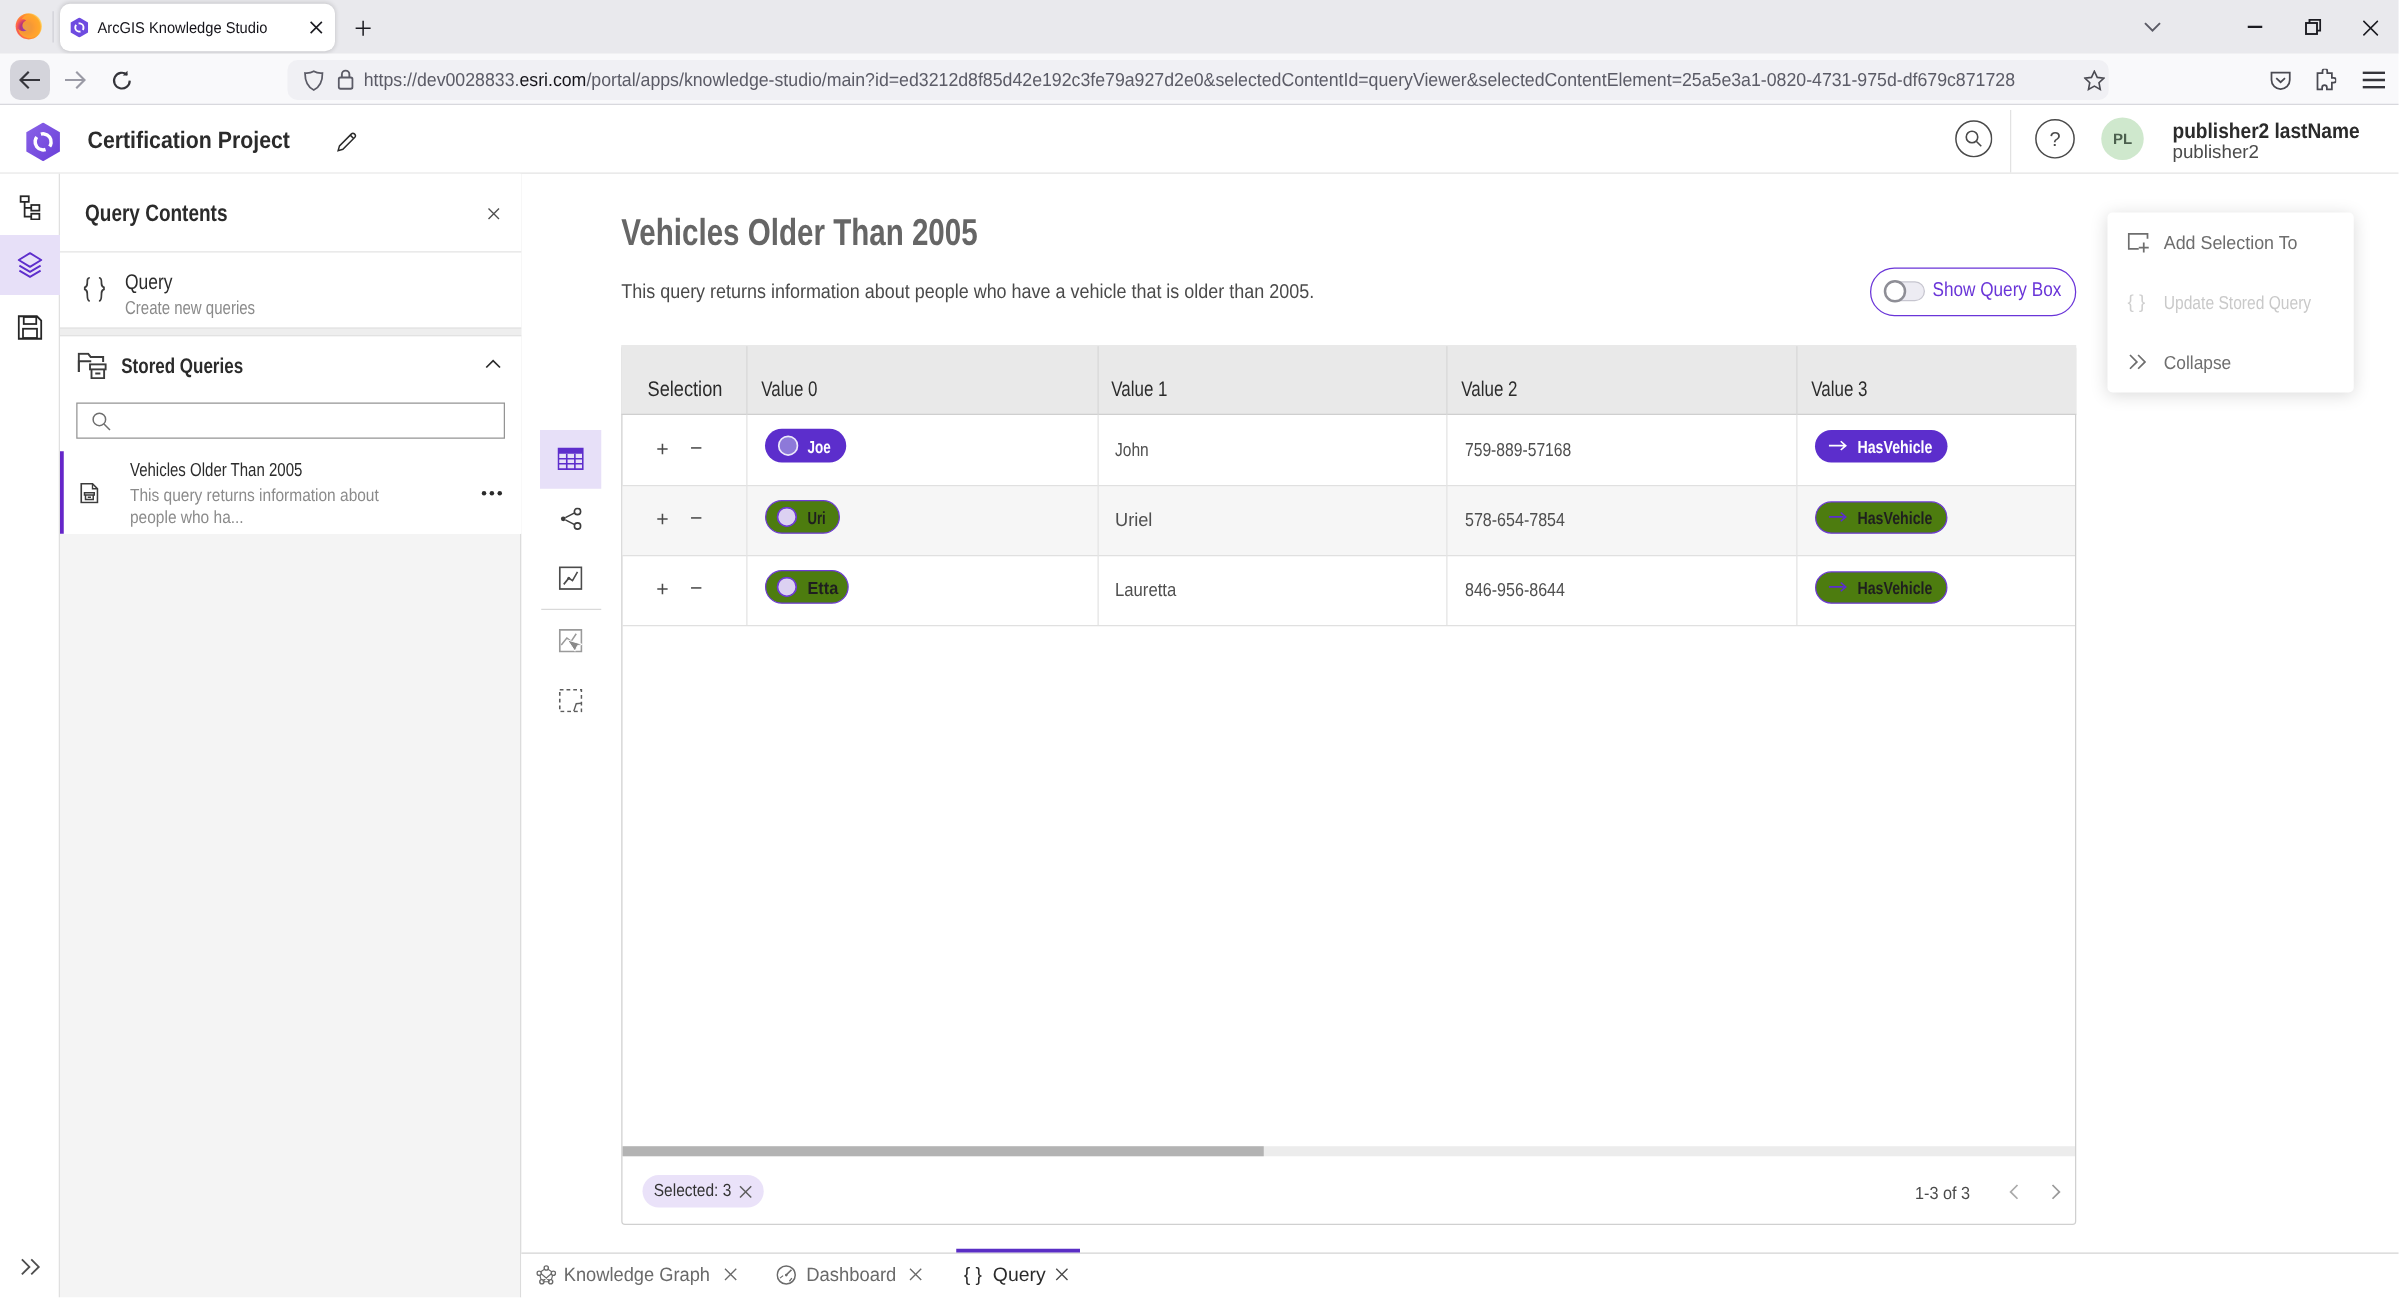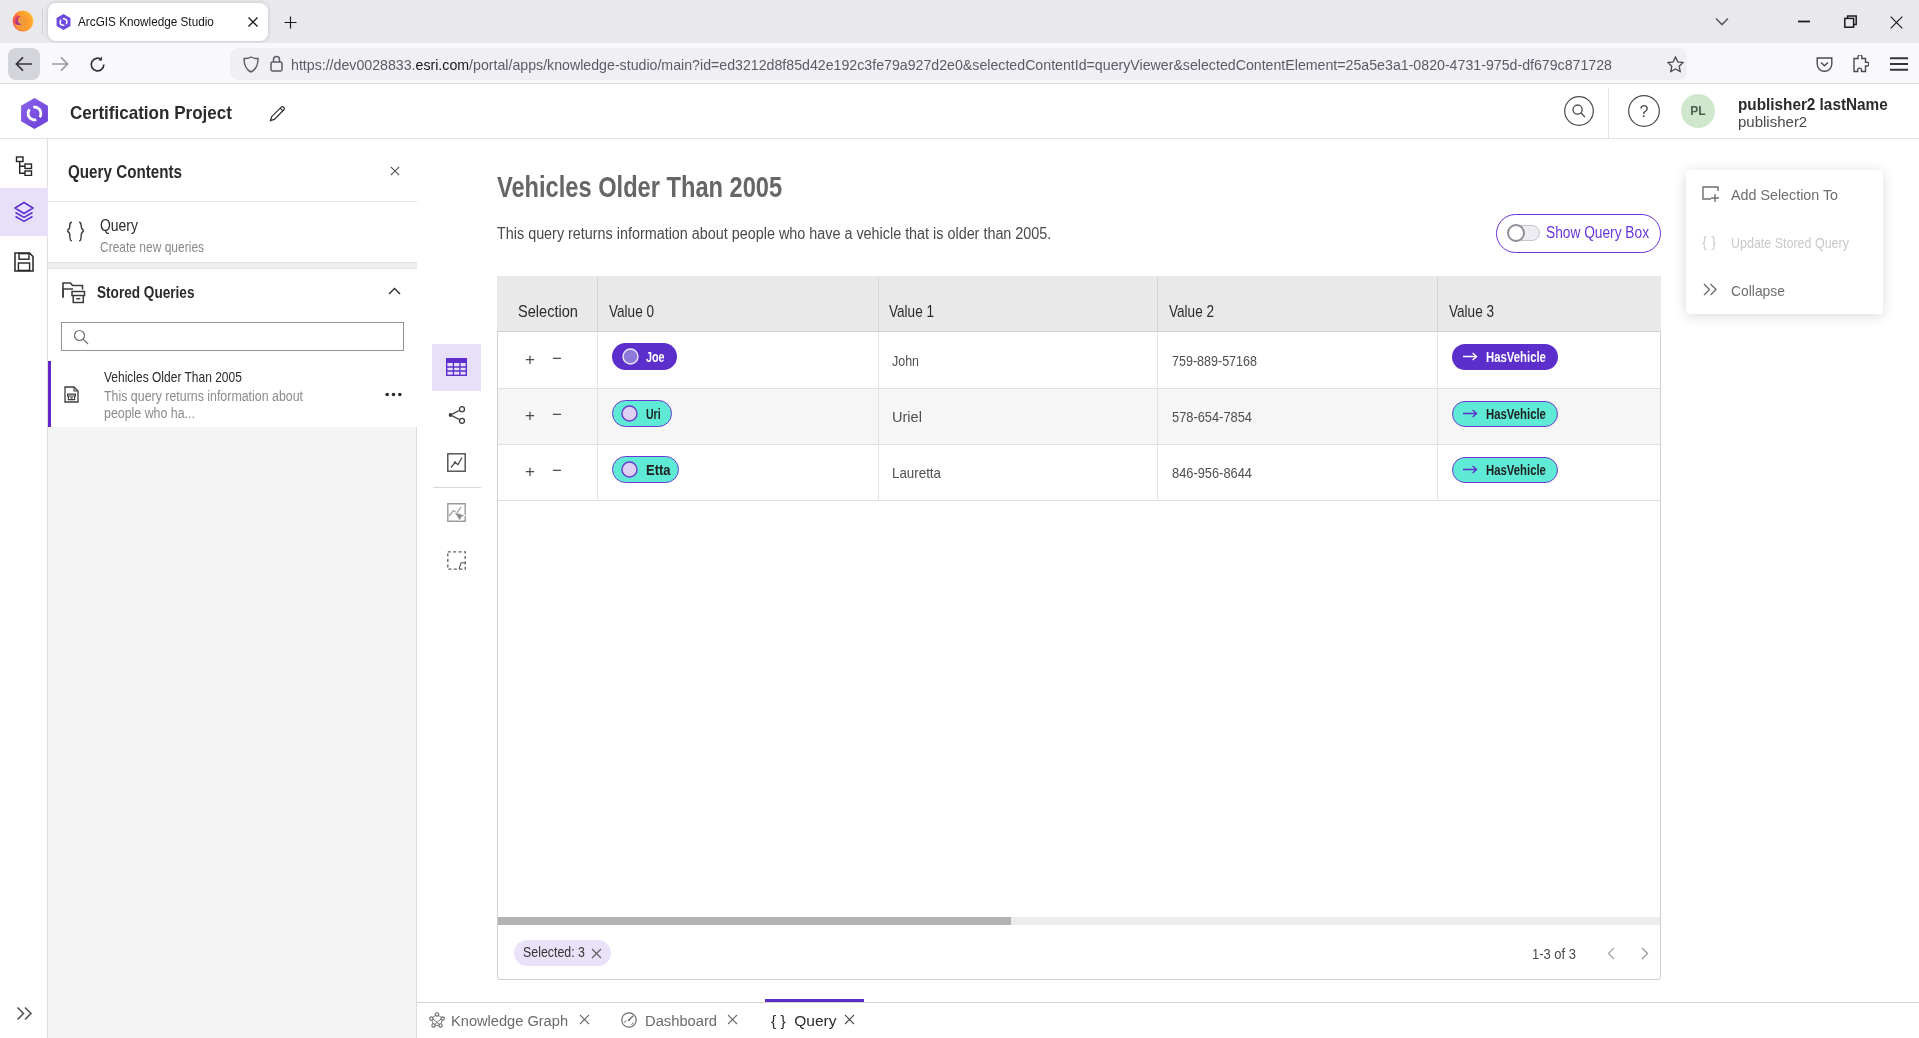--- a/index.html
+++ b/index.html
@@ -56,21 +56,21 @@
   #thead { left:497px; top:276px; width:1164px; height:56px; background:#e9e9e9; border-bottom:1px solid #cfcfcf; }
   .thlabel { top:302px; font-size:17px; color:#2b2b2b; }
   .vsep-h { top:277px; width:1px; height:55px; background:#d7d7d7; }
   .vsep-b { top:332px; width:1px; height:168px; background:#e3e3e3; }
   .rowline { left:498px; width:1162px; height:1px; background:#e0e0e0; }
   #row2 { left:498px; top:389px; width:1162px; height:55px; background:#f6f6f6; }
   .pm { font-size:17px; color:#4a4a4a; }
   .cellv { font-size:15px; color:#4f4f4f; }
   .pill { position:absolute; border-radius:14px; display:flex; align-items:center; }
   .pill-solid { background:#5c2ecc; color:#fff; }
-  .pill-line { background:#5eead4; border:1.5px solid #6d3ad3; color:#1f1f1f; }
+  .pill-line { background:#4d7c0f; border:1.5px solid #6d3ad3; color:#1f1f1f; }
   .pilltext { font-size:14px; font-weight:600; }
   #scrolltrack { left:498px; top:917px; width:1162px; height:8px; background:#ececec; }
   #scrollthumb { left:498px; top:917px; width:513px; height:8px; background:#b3b3b3; }
   #chip { left:514px; top:940px; width:97px; height:26px; background:#eae2f9; border-radius:13px; }
   #chiptext { left:523px; top:944px; font-size:14px; color:#333; }
   #pag { left:1532px; top:946px; font-size:14px; color:#4a4a4a; }
   
   #btabs { left:417px; top:1002px; width:1502px; height:36px; background:#fff; }
   #btabs-border { left:417px; top:1002px; width:1502px; height:1px; background:#d4d4d4; }
   #btab-ind { left:765px; top:999px; width:99px; height:3px; background:#5a2ec5; }

